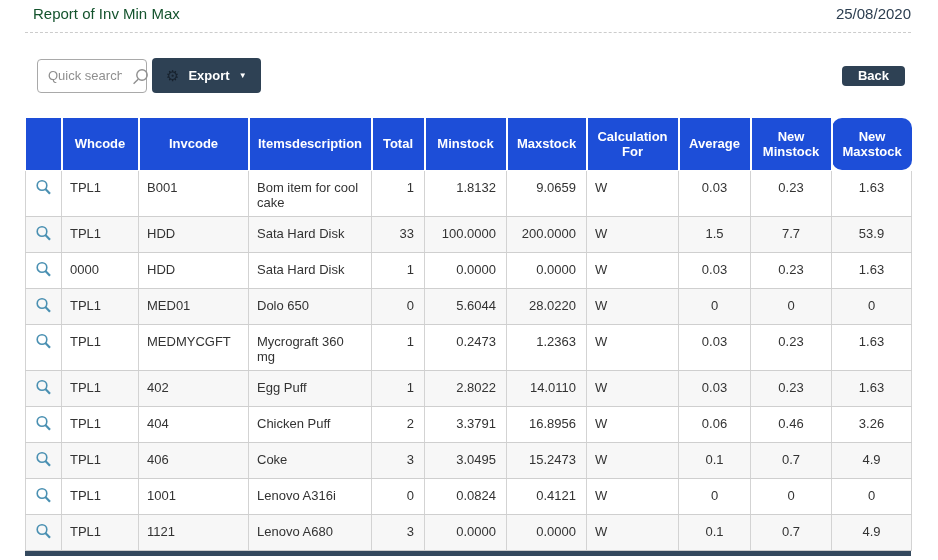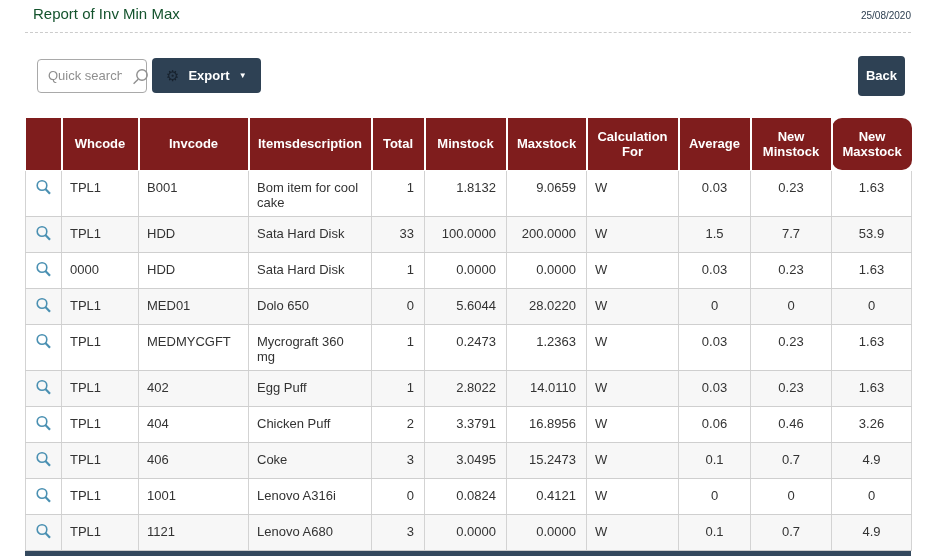--- a/index.html
+++ b/index.html
@@ -6,21 +6,21 @@
   html, body {
     background: #ffffff;
     font-family: "Liberation Sans", "DejaVu Sans", sans-serif;
     width: 938px;
   }
   .page { width: 938px; height: 560px; padding: 3px 27px 0 25px; overflow: hidden; }
 
   
   .title-row { display: flex; justify-content: space-between; align-items: baseline; padding-top: 2px; }
   .page-title { font-size: 15px; font-weight: normal; color: #14532d; padding-left: 8px; }
-  .report-date { font-size: 10px; color: #2c3e50; }
+  .report-date { font-size: 15px; color: #2c3e50; }
 
   .divider { border-bottom: 1px dashed #cccccc; margin-top: 10px; }
 
   
   .toolbar { display: flex; align-items: center; margin-top: 25px; height: 35px; }
   .search-wrap { position: relative; margin-left: 12px; }
   .search-input {
     width: 110px; height: 34px; border: 1px solid #a9a9a9; border-radius: 4px;
     padding: 0 24px 0 10px; font-size: 13px; color: #333; outline: none;
     font-family: "Liberation Sans", "DejaVu Sans", sans-serif;
@@ -29,26 +29,26 @@
   .search-icon { position: absolute; right: -3px; top: 8px; }
 
   .btn {
     background: #2e4154; color: #ffffff; border: none; border-radius: 4px;
     font-size: 13px; font-weight: bold; cursor: pointer; height: 35px;
     font-family: "Liberation Sans", "DejaVu Sans", sans-serif;
   }
   .export-btn { margin-left: 5px; padding: 0 14px; display: flex; align-items: center; gap: 9px; }
   .gear { font-size: 15px; color: #17222e; line-height: 1; font-weight: normal; }
   .caret { font-size: 8px; line-height: 1; }
-  .back-btn { margin-left: auto; margin-right: 6px; padding: 0 8px; height: 40px; }
+  .back-btn { margin-left: auto; margin-right: 6px; padding: 0 16px; height: 20px; }
 
   
   .report-table { margin-top: 25px; border-collapse: collapse; table-layout: fixed; width: 886px; }
   .report-table th {
-    background: #7f1d1d; color: #ffffff; font-size: 13px; font-weight: bold;
+    background: #1d4ed8; color: #ffffff; font-size: 13px; font-weight: bold;
     text-align: center; vertical-align: middle; height: 52px; padding: 4px 6px;
     border-right: 2px solid #ffffff; border-bottom: 1px solid #ffffff;
   }
   .report-table th:last-child { border-right: none; border-radius: 10px; }
   .report-table td {
     font-size: 13px; color: #333333; vertical-align: top;
     padding: 9px 8px 6px 8px; height: 35px;
     border-right: 1px solid #d3d3d3; border-bottom: 1px solid #cfcfcf;
     background: transparent; overflow: hidden;
   }

